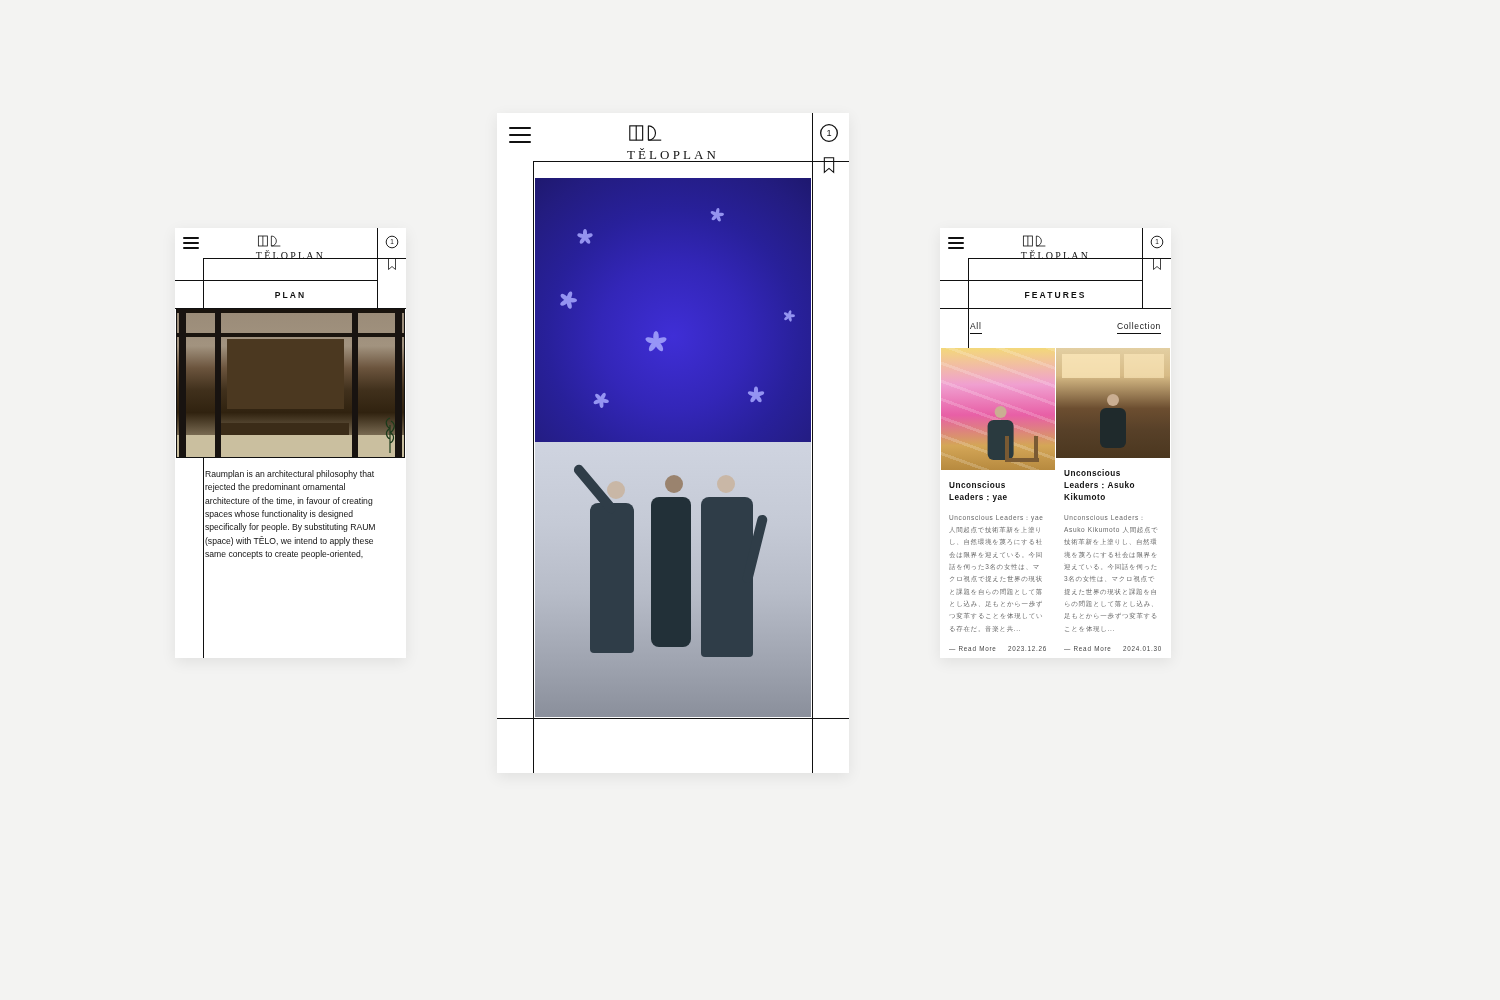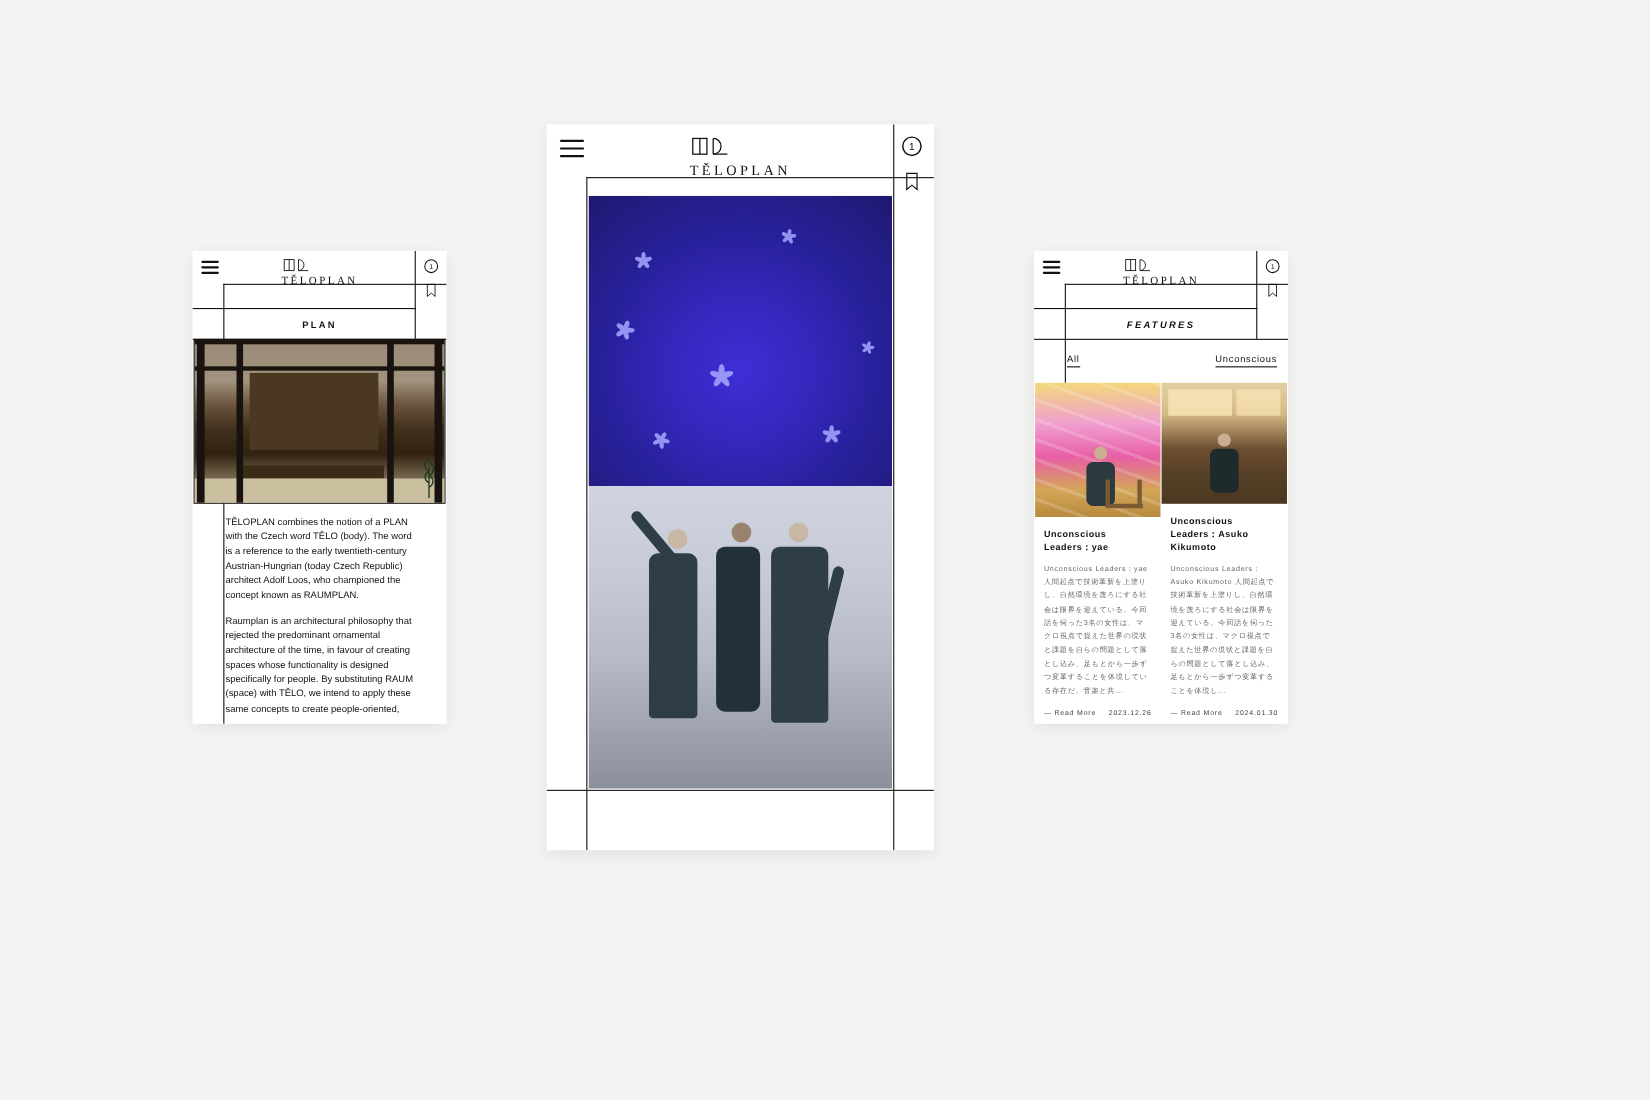--- a/index.html
+++ b/index.html
@@ -136,21 +136,20 @@
         <div class="pillar" style="top:0;bottom:0;left:2px;width:7px;"></div>
         <div class="pillar" style="top:0;bottom:0;left:38px;width:6px;"></div>
         <div class="pillar" style="top:0;bottom:0;right:46px;width:6px;"></div>
         <div class="pillar" style="top:0;bottom:0;right:2px;width:7px;"></div>
         <svg class="plant" viewBox="0 0 16 38">
             <path d="M8 38 V10 M8 14 C3 10 3 5 8 3 M8 18 C13 14 14 9 9 6 M8 24 C4 22 3 17 7 14 M8 28 C12 26 13 21 9 18" stroke="#1a3a1a" stroke-width="1.2" fill="none"></path>
           </svg>
       </div>
 
       <div class="body">
-        <p>TĚLOPLAN combines the notion of a PLAN with the Czech word TĚLO (body). The word is a reference to the early twentieth-century Austrian-Hungrian (today Czech Republic) architect Adolf Loos, who championed the concept known as RAUMPLAN.</p>
         <p>Raumplan is an architectural philosophy that rejected the predominant ornamental architecture of the time, in favour of creating spaces whose functionality is designed specifically for people. By substituting RAUM (space) with TĚLO, we intend to apply these same concepts to create people-oriented,</p>
       </div>
     </div>
   </div>
 
   <div id="phone-center" class="phone">
     <div class="content">
 
       <div class="vline" style="left:36px;top:48px;"></div>
       <div class="vline" style="right:36px;top:0;"></div>
@@ -290,25 +289,25 @@
       <div class="brand">
         <svg width="28" height="14" viewBox="0 0 56 28">
           <rect x="4" y="4" width="18" height="20" fill="none" stroke="#111" stroke-width="1.6"></rect>
           <line x1="13" y1="4" x2="13" y2="24" stroke="#111" stroke-width="1.6"></line>
           <path d="M30 4 a10 10 0 0 1 0 20" fill="none" stroke="#111" stroke-width="1.6"></path>
           <line x1="30" y1="4" x2="30" y2="24" stroke="#111" stroke-width="1.6"></line>
           <line x1="30" y1="24" x2="48" y2="24" stroke="#111" stroke-width="1.6"></line>
         </svg>
         <div class="wordmark">TĚLOPLAN</div>
       </div>
-      <div class="section-title" style="top:62px;font-style:italic;">FEATURES</div>
+      <div class="section-title" style="top:62px;">FEATURES</div>
 
       <div class="filters" style="top:93px;">
         <span>All</span>
-        <span>Unconscious</span>
+        <span>Collection</span>
       </div>
 
       <div class="cards">
         <div class="card">
           <div class="thumb graffiti">
             <div style="position:absolute;inset:0;background:repeating-linear-gradient(20deg,rgba(255,255,255,0) 0 14px,rgba(255,255,255,.18) 14px 17px);"></div>
             <div class="sit" style="transform:translateX(-40%);">
                 <div class="head"></div>
                 <div class="body" style="background:#2a3a3f;"></div>
               </div>

